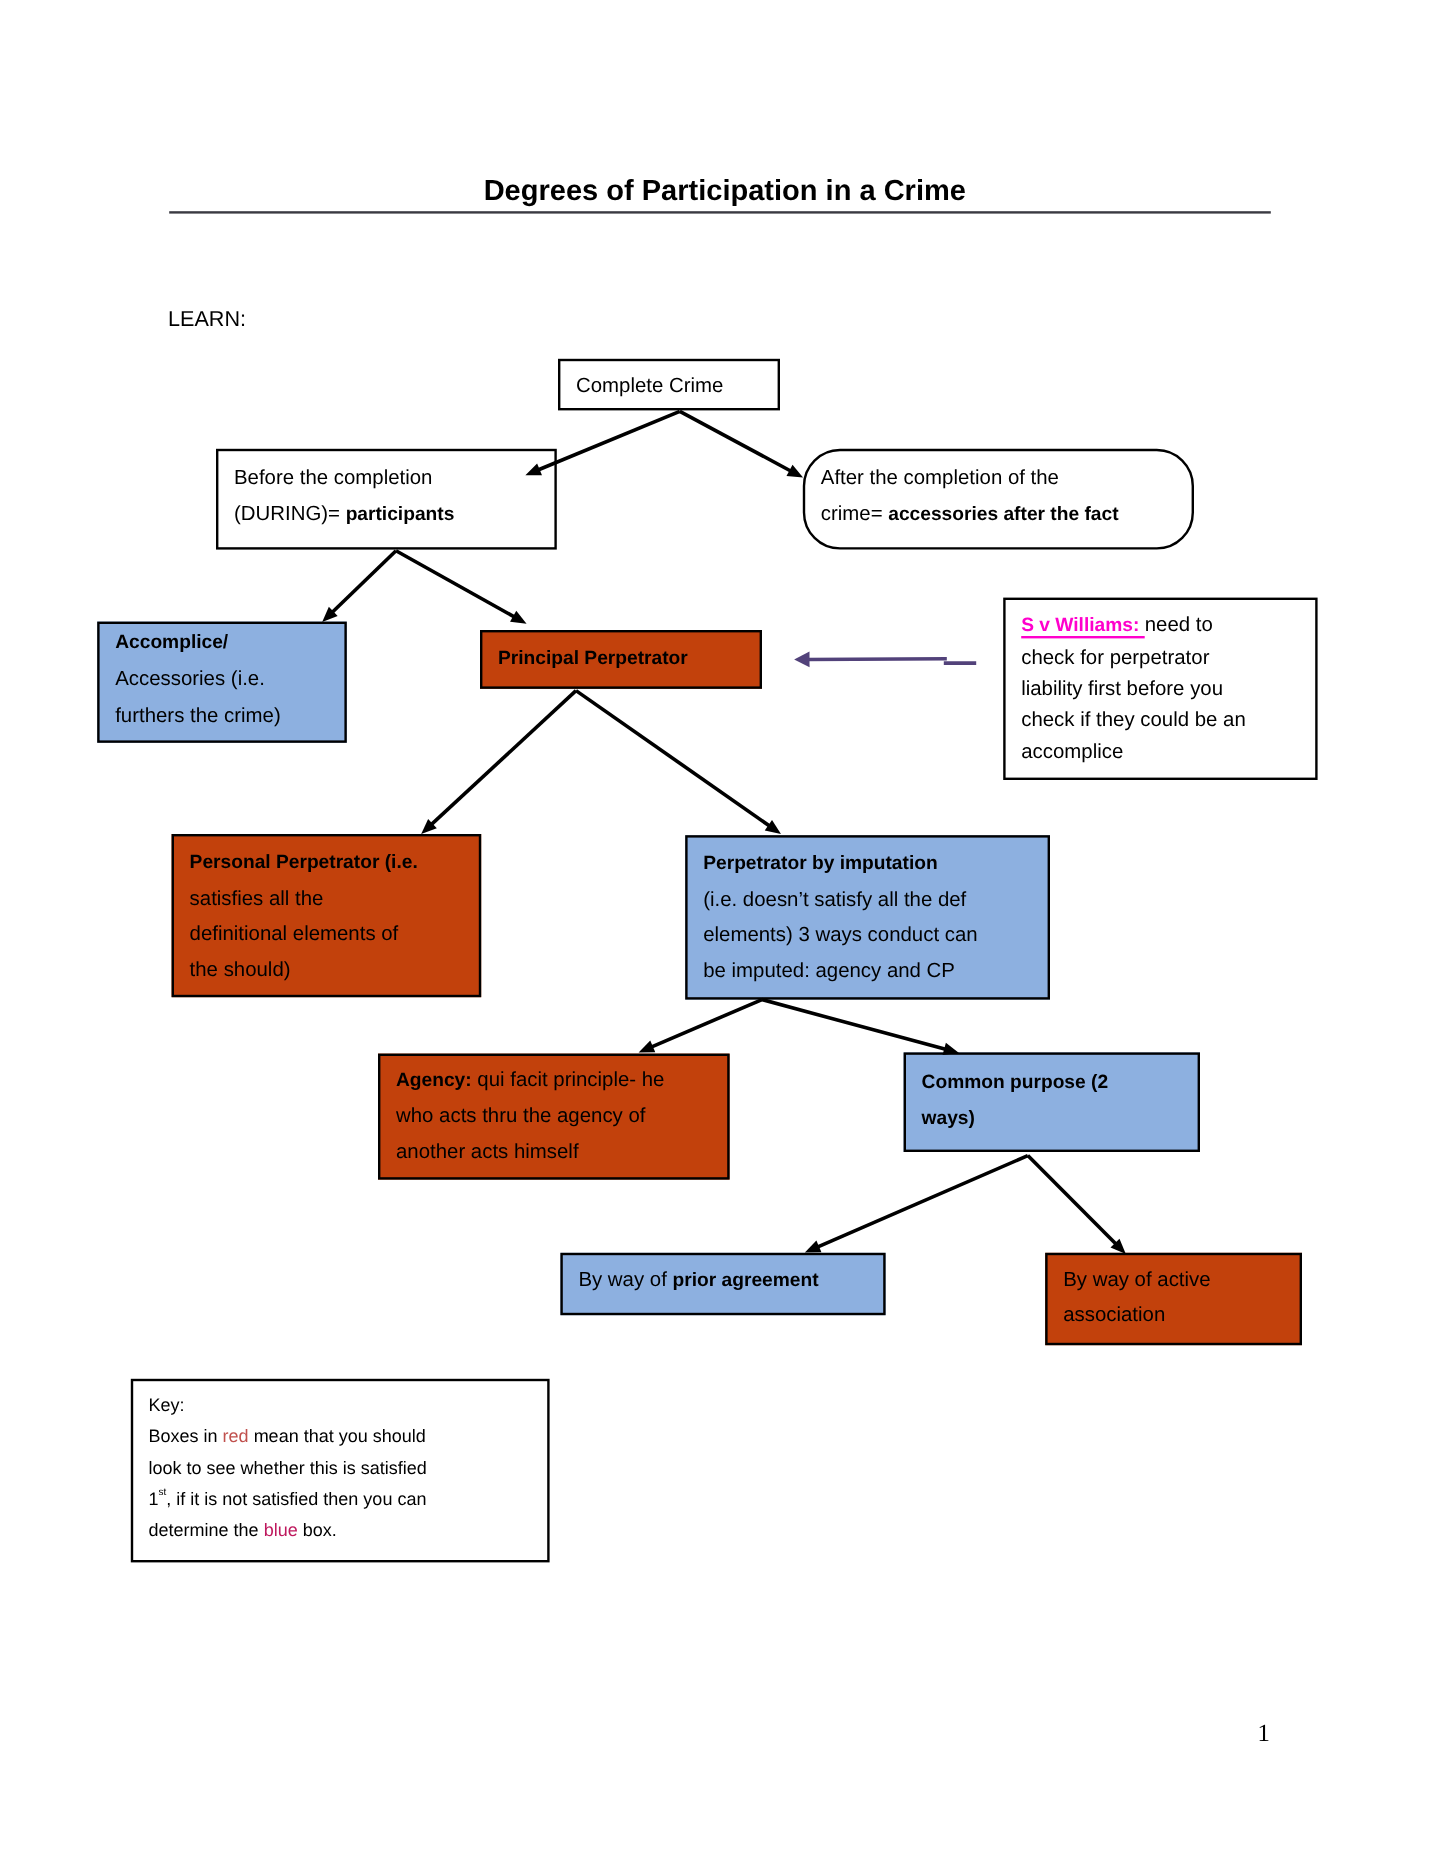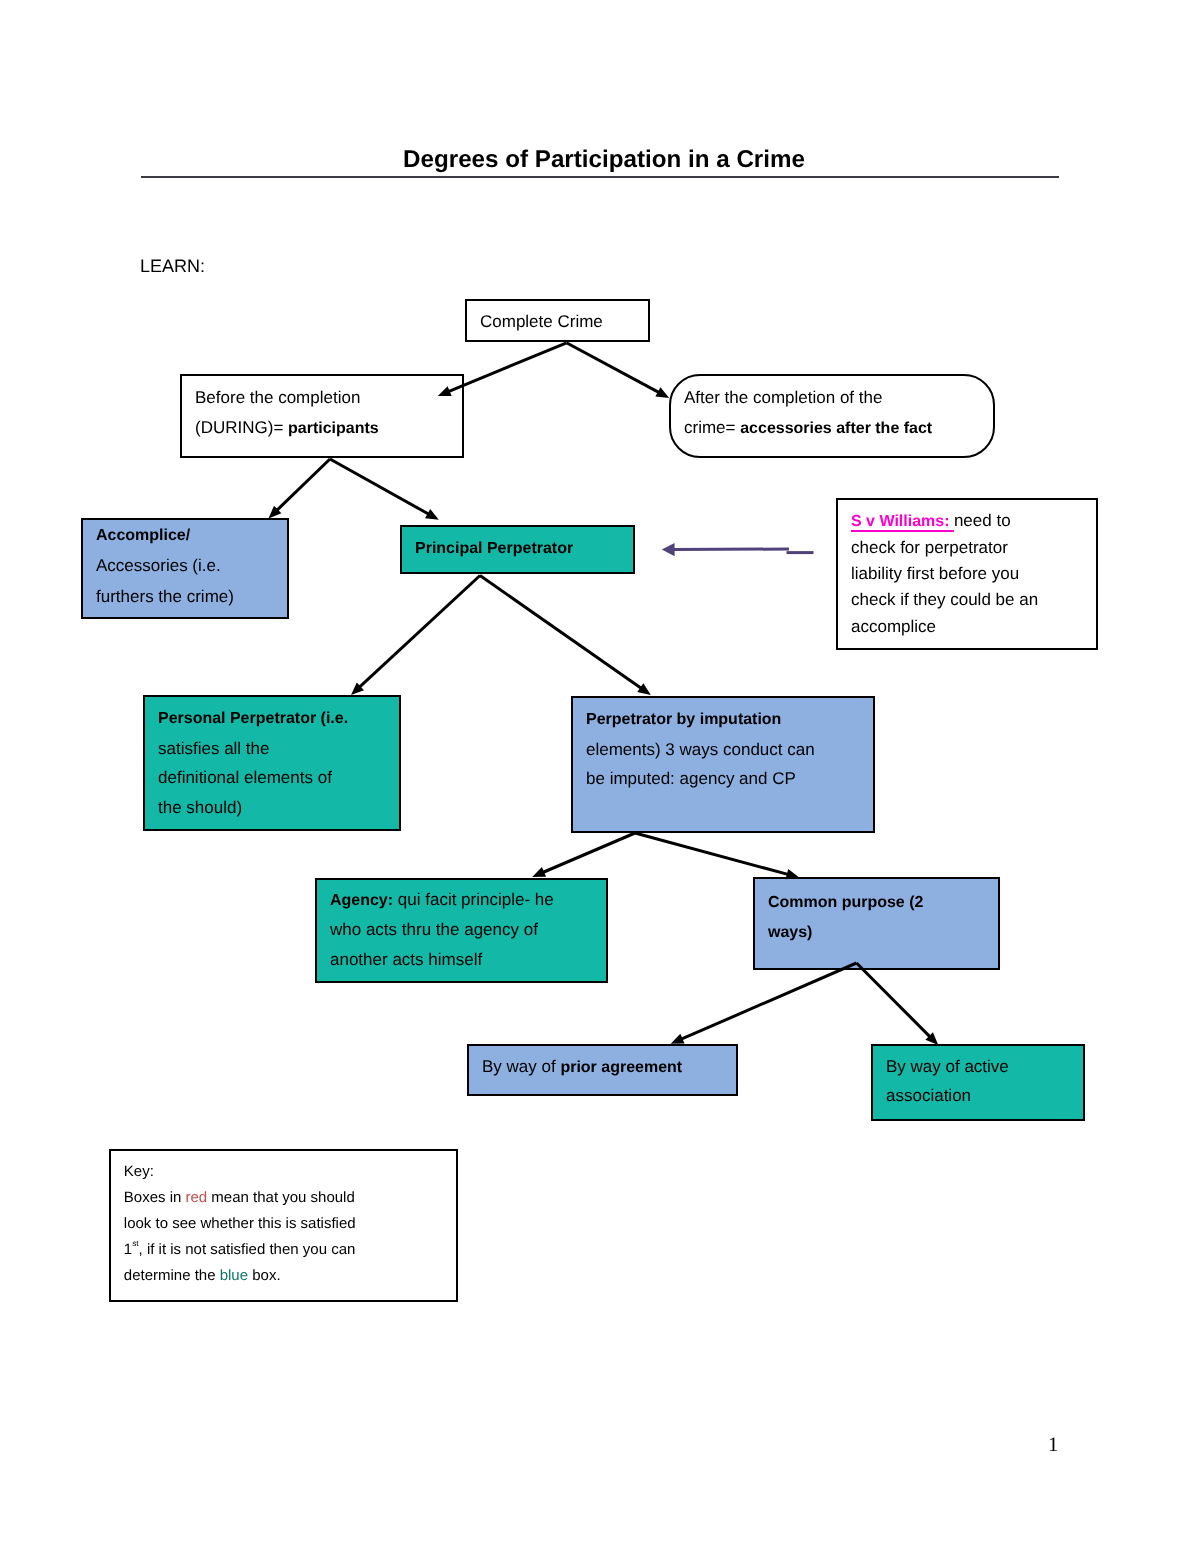--- a/index.html
+++ b/index.html
@@ -10,35 +10,35 @@
   .page{position:absolute;inset:0;}
   #doc-title{position:absolute;left:4px;top:146px;width:1200px;text-align:center;
       font-weight:bold;font-size:24.2px;}
   #title-rule{position:absolute;left:141px;top:176px;width:918px;height:2px;background:#3a3a42;}
   #learn-label{position:absolute;left:140px;top:256px;font-size:18px;}
   #page-number{position:absolute;left:1048px;top:1434px;font-family:"Liberation Serif",serif;font-size:20.6px;}
   .node{position:absolute;box-sizing:border-box;border:2.4px solid #000;
         font-size:17px;line-height:30.4px;padding:4.8px 0 0 13px;white-space:nowrap;}
   .node.white{background:#fff;}
   .node.blue{background:#8DB0E0;}
-  .node.red{background:#14b8a6;}
+  .node.red{background:#c2410c;}
   .ln{display:block;}
   .node b{font-weight:bold;font-size:0.941em;}
   svg#arrows{position:absolute;left:0;top:0;width:1200px;height:1553px;overflow:visible;pointer-events:none;}
   
   #n-complete-crime       {left:465px;  top:299px;  width:185px;  height:43px;}
   #n-before-completion    {left:180px;  top:374px;  width:284px;  height:84px;}
   #n-after-completion     {left:669px;  top:374px;  width:326px;  height:84px;border-radius:31px;}
   #n-accomplice           {left:81px;   top:518px;  width:208px;  height:101px;}
   #n-principal-perpetrator{left:400px;  top:525px;  width:235px;  height:49px;}
   #n-s-v-williams         {left:836px;  top:498px;  width:262px;  height:152px;}
   #n-personal-perpetrator {left:143px;  top:695px;  width:258px;  height:136px;}
   #n-perpetrator-by-imputation{left:571px;top:696px; width:304px; height:137px;}
   #n-agency               {left:315px;  top:878px;  width:293px;  height:105px;}
-  #n-common-purpose       {left:753px;  top:877px;  width:247px;  height:93px;}
+  #n-common-purpose       {left:753px;  top:877px;  width:247px;  height:83px;}
   #n-prior-agreement      {left:467px;  top:1044px; width:271px;  height:52px;}
   #n-active-association   {left:871px;  top:1044px; width:214px;  height:77px;}
   #key-box{position:absolute;left:109px;top:1149px;width:349px;height:153px;
       box-sizing:border-box;border:2.4px solid #000;background:#fff;
       font-size:15px;line-height:26.1px;padding:7.9px 0 0 12.8px;white-space:nowrap;}
   
   #n-complete-crime{padding-top:5.5px;}
   #n-after-completion{padding-top:6.9px;}
   #n-principal-perpetrator{padding-top:6.4px;}
   #n-before-completion{padding-top:6.9px;}
@@ -89,20 +89,21 @@
         <span class="ln"><span>accomplice</span></span>
       </div>
       <div class="node red" id="n-personal-perpetrator">
         <span class="ln"><b>Personal Perpetrator (i.e.</b></span>
         <span class="ln"><span>satisfies all the</span></span>
         <span class="ln"><span>definitional elements of</span></span>
         <span class="ln"><span>the should)</span></span>
       </div>
       <div class="node blue" id="n-perpetrator-by-imputation">
         <span class="ln"><b>Perpetrator by imputation</b></span>
+        <span class="ln"><span>(i.e. doesn’t satisfy all the def</span></span>
         <span class="ln"><span>elements) 3 ways conduct can</span></span>
         <span class="ln"><span>be imputed: agency and CP</span></span>
       </div>
       <div class="node red" id="n-agency">
         <span class="ln"><b>Agency:</b><span> qui facit principle- he</span></span>
         <span class="ln"><span>who acts thru the agency of</span></span>
         <span class="ln"><span>another acts himself</span></span>
       </div>
       <div class="node blue" id="n-common-purpose">
         <span class="ln"><b>Common purpose (2</b></span>
@@ -166,15 +167,15 @@
         <line x1="813.5" y1="552.6" x2="786.5" y2="552.6" stroke="#52427A" stroke-width="3"></line>
         <polygon points="788.5,552.6 788.5,552.6 788.5,552.6" fill="#52427A"></polygon>
       </g>
     </svg>
 
   <div id="key-box">
     <span class="ln">Key:</span>
     <span class="ln"><span>Boxes in </span><span class="red-word" style="color: rgb(192, 80, 77);">red</span><span> mean that you should</span></span>
     <span class="ln">look to see whether this is satisfied</span>
     <span class="ln"><span>1</span><sup>st</sup><span>, if it is not satisfied then you can</span></span>
-    <span class="ln"><span>determine the </span><span class="blue-word" style="color: #0f766e;">blue</span><span> box.</span></span>
+    <span class="ln"><span>determine the </span><span class="blue-word" style="color: #be185d;">blue</span><span> box.</span></span>
   </div>
 </div>
 
 </body></html>

